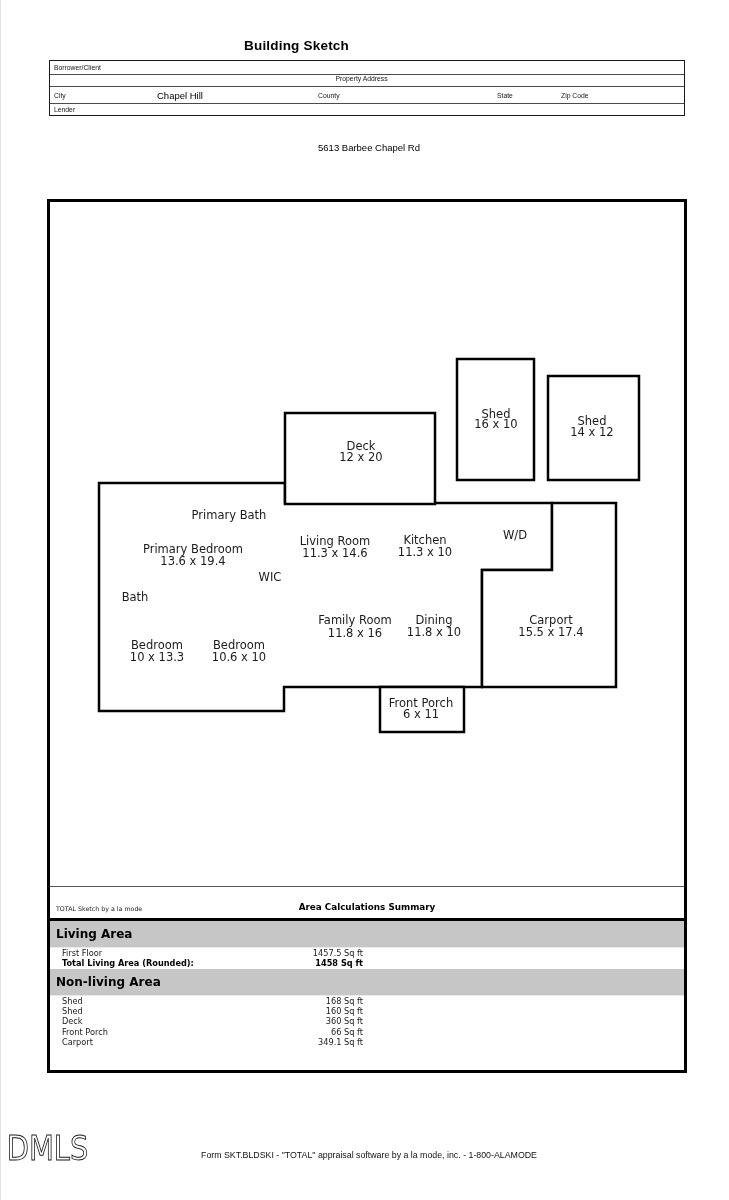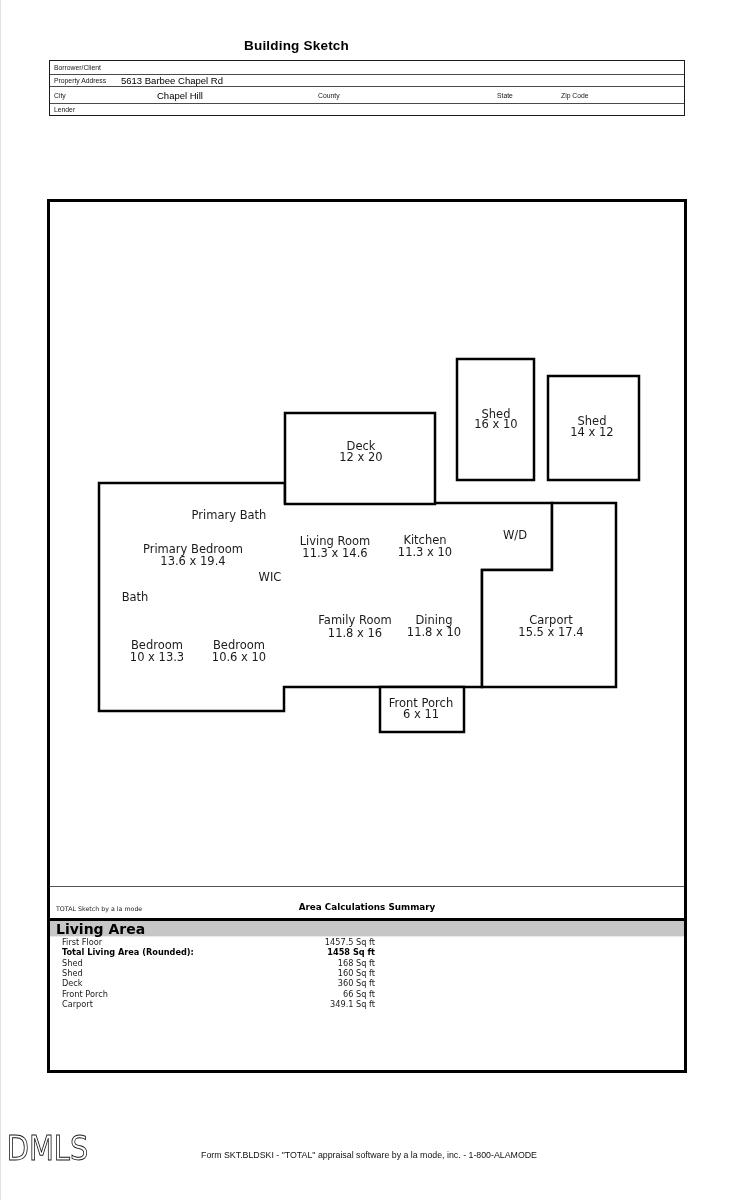--- a/index.html
+++ b/index.html
@@ -12,46 +12,46 @@
     position:absolute;top:38px;left:0;width:591px;text-align:center;
     font-size:13.5px;font-weight:bold;color:#000;letter-spacing:.2px;
   }
   
   .hdr-table{
     position:absolute;left:48px;top:60px;width:636px;
     border:1px solid #1a1a1a;box-sizing:border-box;background:#fff;
   }
   .hrow{position:relative;display:flex;align-items:center;padding-left:4px;box-sizing:border-box;}
   .hrow.b{border-bottom:1px solid #4a4a4a;}
-  .r1{height:14px;} .r2{height:12px;} .r3{height:17px;gap:36px;} .r4{height:11px;}
+  .r1{height:14px;} .r2{height:12px;flex-direction:column;} .r3{height:17px;gap:36px;} .r4{height:11px;}
   .hlabel{font-size:6.8px;color:#161616;white-space:nowrap;}
   .hlabel.w{width:67px;flex:0 0 67px;}
   .hvalue{font-size:9.5px;color:#000;white-space:nowrap;}
   .habs{position:absolute;top:50%;transform:translateY(-50%);}
   
   .sketch{
     position:absolute;left:46px;top:199px;width:640px;height:874px;
     border:3px solid #000;box-sizing:border-box;background:#fff;
   }
   .plan-svg{position:absolute;left:0;top:0;}
   
   .summary{position:absolute;left:0;top:684px;width:634px;font-family:"DejaVu Sans",sans-serif;}
   .sum-sep{border-top:1px solid #555;height:0;}
   .sum-head{position:relative;height:31px;}
   .brand{position:absolute;left:6px;top:18px;font-size:6.3px;color:#222;white-space:nowrap;}
   .sum-title{position:absolute;left:0;width:100%;top:15px;text-align:center;font-size:8.8px;font-weight:bold;color:#000;}
   .thickbar{height:3px;background:#000;}
   .secbar{
-    height:16px;background:#c6c6c6;display:flex;align-items:center;
-    font-size:14px;font-weight:bold;color:#000;padding-left:6px;box-sizing:border-box;
+    height:27px;background:#c6c6c6;display:flex;align-items:center;
+    font-size:12px;font-weight:bold;color:#000;padding-left:6px;box-sizing:border-box;
     border-bottom:1px solid #e9e9e9;
   }
   .srow{position:relative;height:10.3px;display:flex;align-items:center;font-size:8.2px;color:#1a1a1a;}
   .srow .lab{padding-left:12px;white-space:nowrap;}
-  .srow .val{position:absolute;left:0;top:50%;transform:translateY(-50%);width:313px;text-align:right;padding-left:12px;}
+  .srow .val{position:absolute;left:0;top:50%;transform:translateY(-50%);width:313px;text-align:right;}
   .srow.bold{font-weight:bold;color:#000;}
   
   .logo{position:absolute;left:4px;top:1129px;}
   .form-line{
     position:absolute;left:0;top:1150px;width:736px;text-align:center;
     font-size:8.8px;color:#111;
   }
 </style>
 </head>
 <body>
@@ -132,20 +132,23 @@
     </div>
     <div class="srow">
       <span class="lab">First Floor</span>
       <span class="val">1457.5 Sq ft</span>
     </div>
     <div class="srow bold">
       <span class="lab">Total Living Area (Rounded):</span>
       <span class="val">1458 Sq ft</span>
     </div>
 
+    <div class="secbar">
+      <span>Non-living Area</span>
+    </div>
     <div class="srow">
       <span class="lab">Shed</span>
       <span class="val">168 Sq ft</span>
     </div>
     <div class="srow">
       <span class="lab">Shed</span>
       <span class="val">160 Sq ft</span>
     </div>
     <div class="srow">
       <span class="lab">Deck</span>

